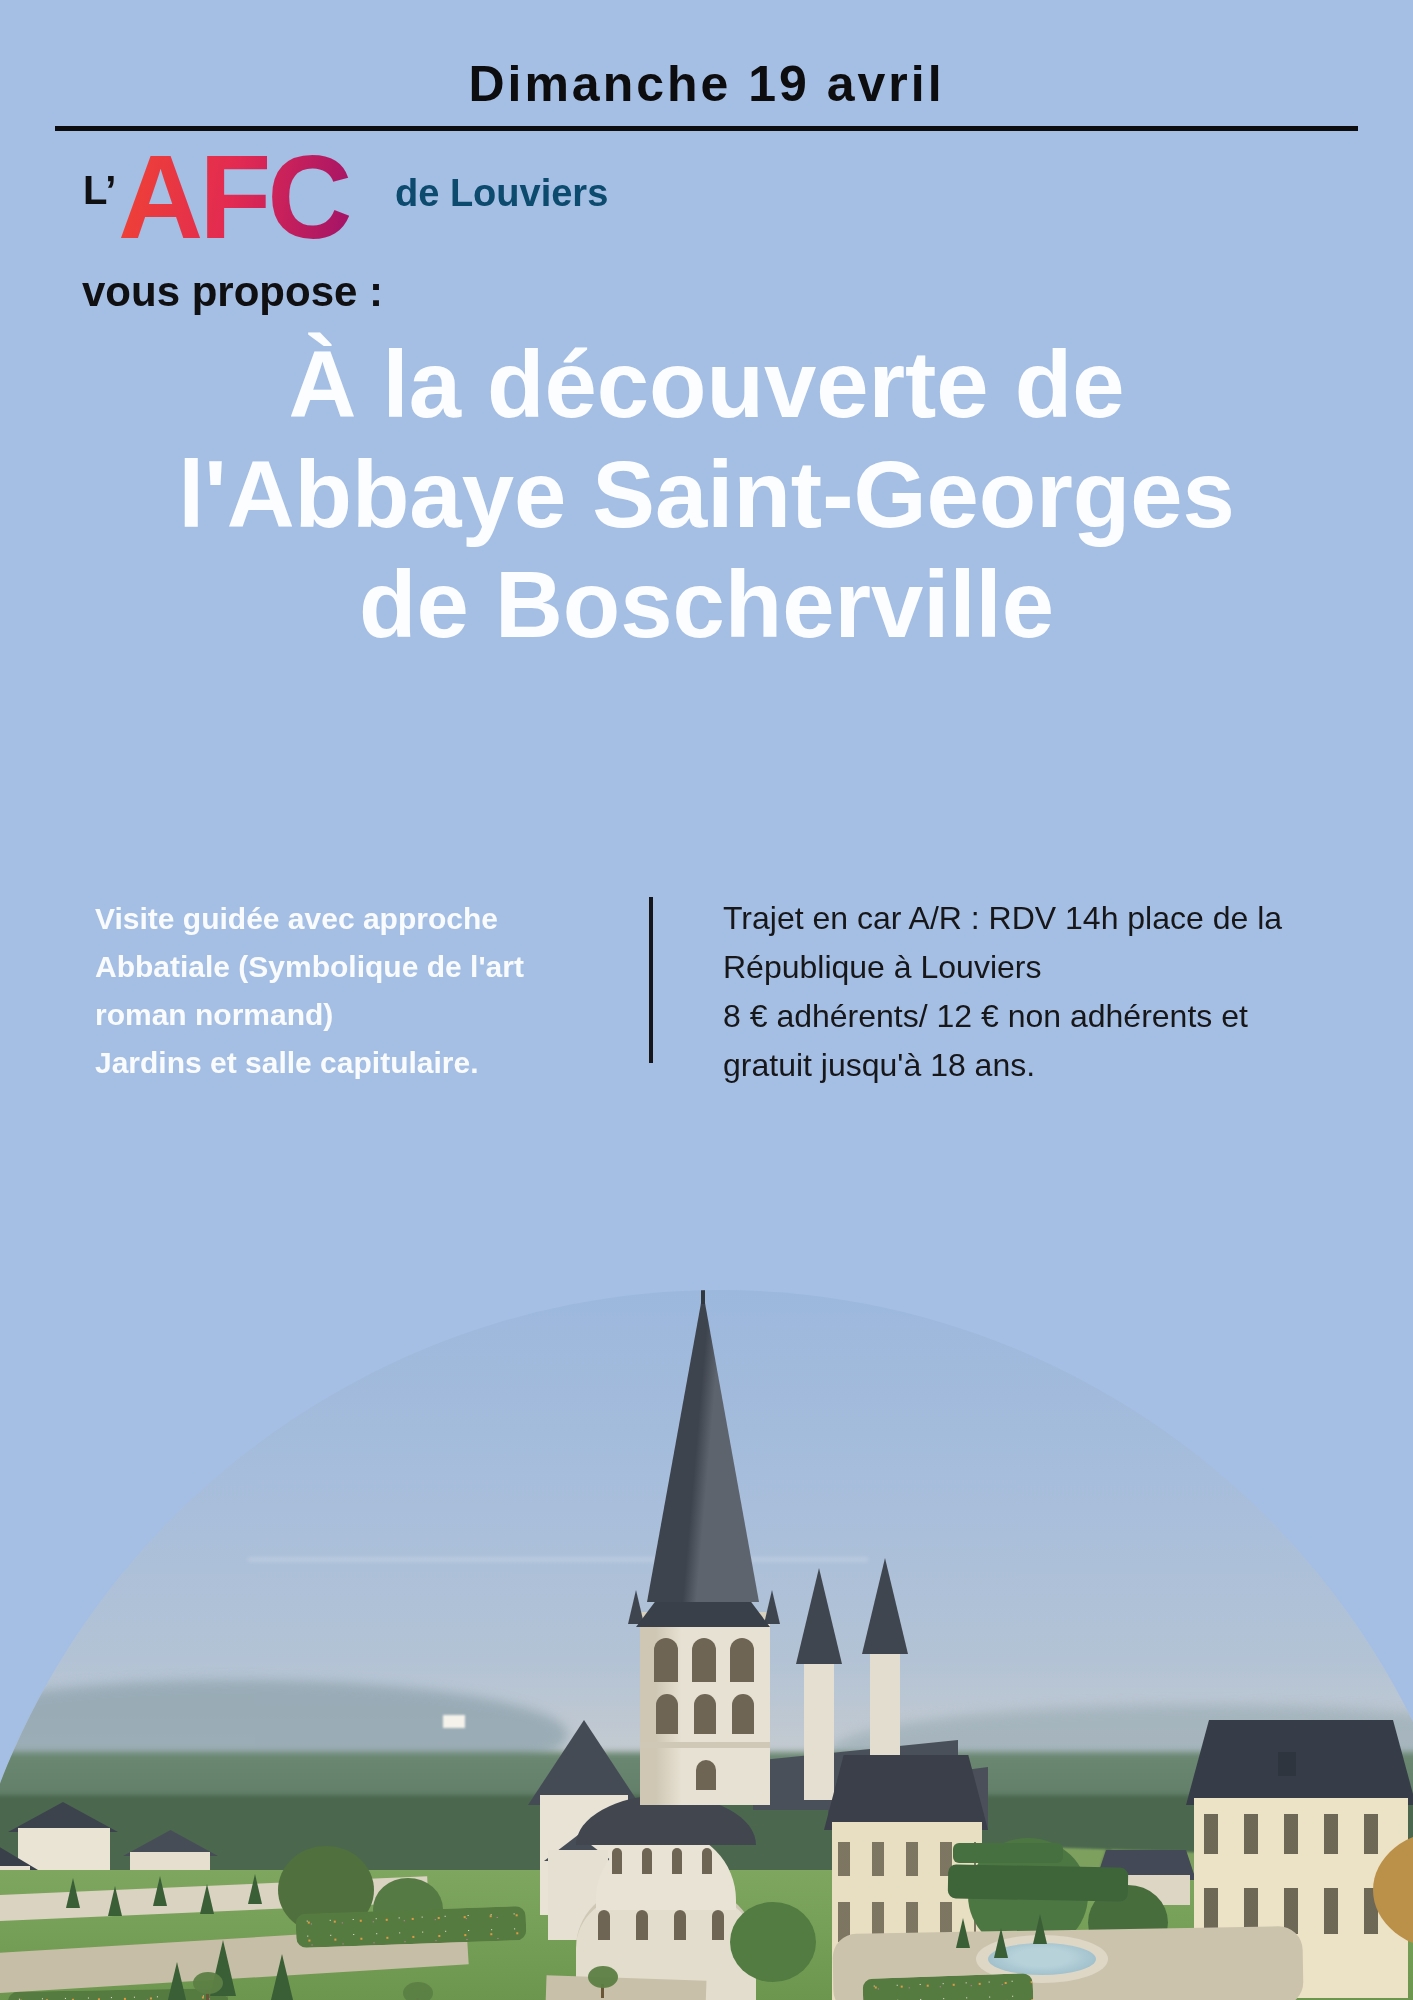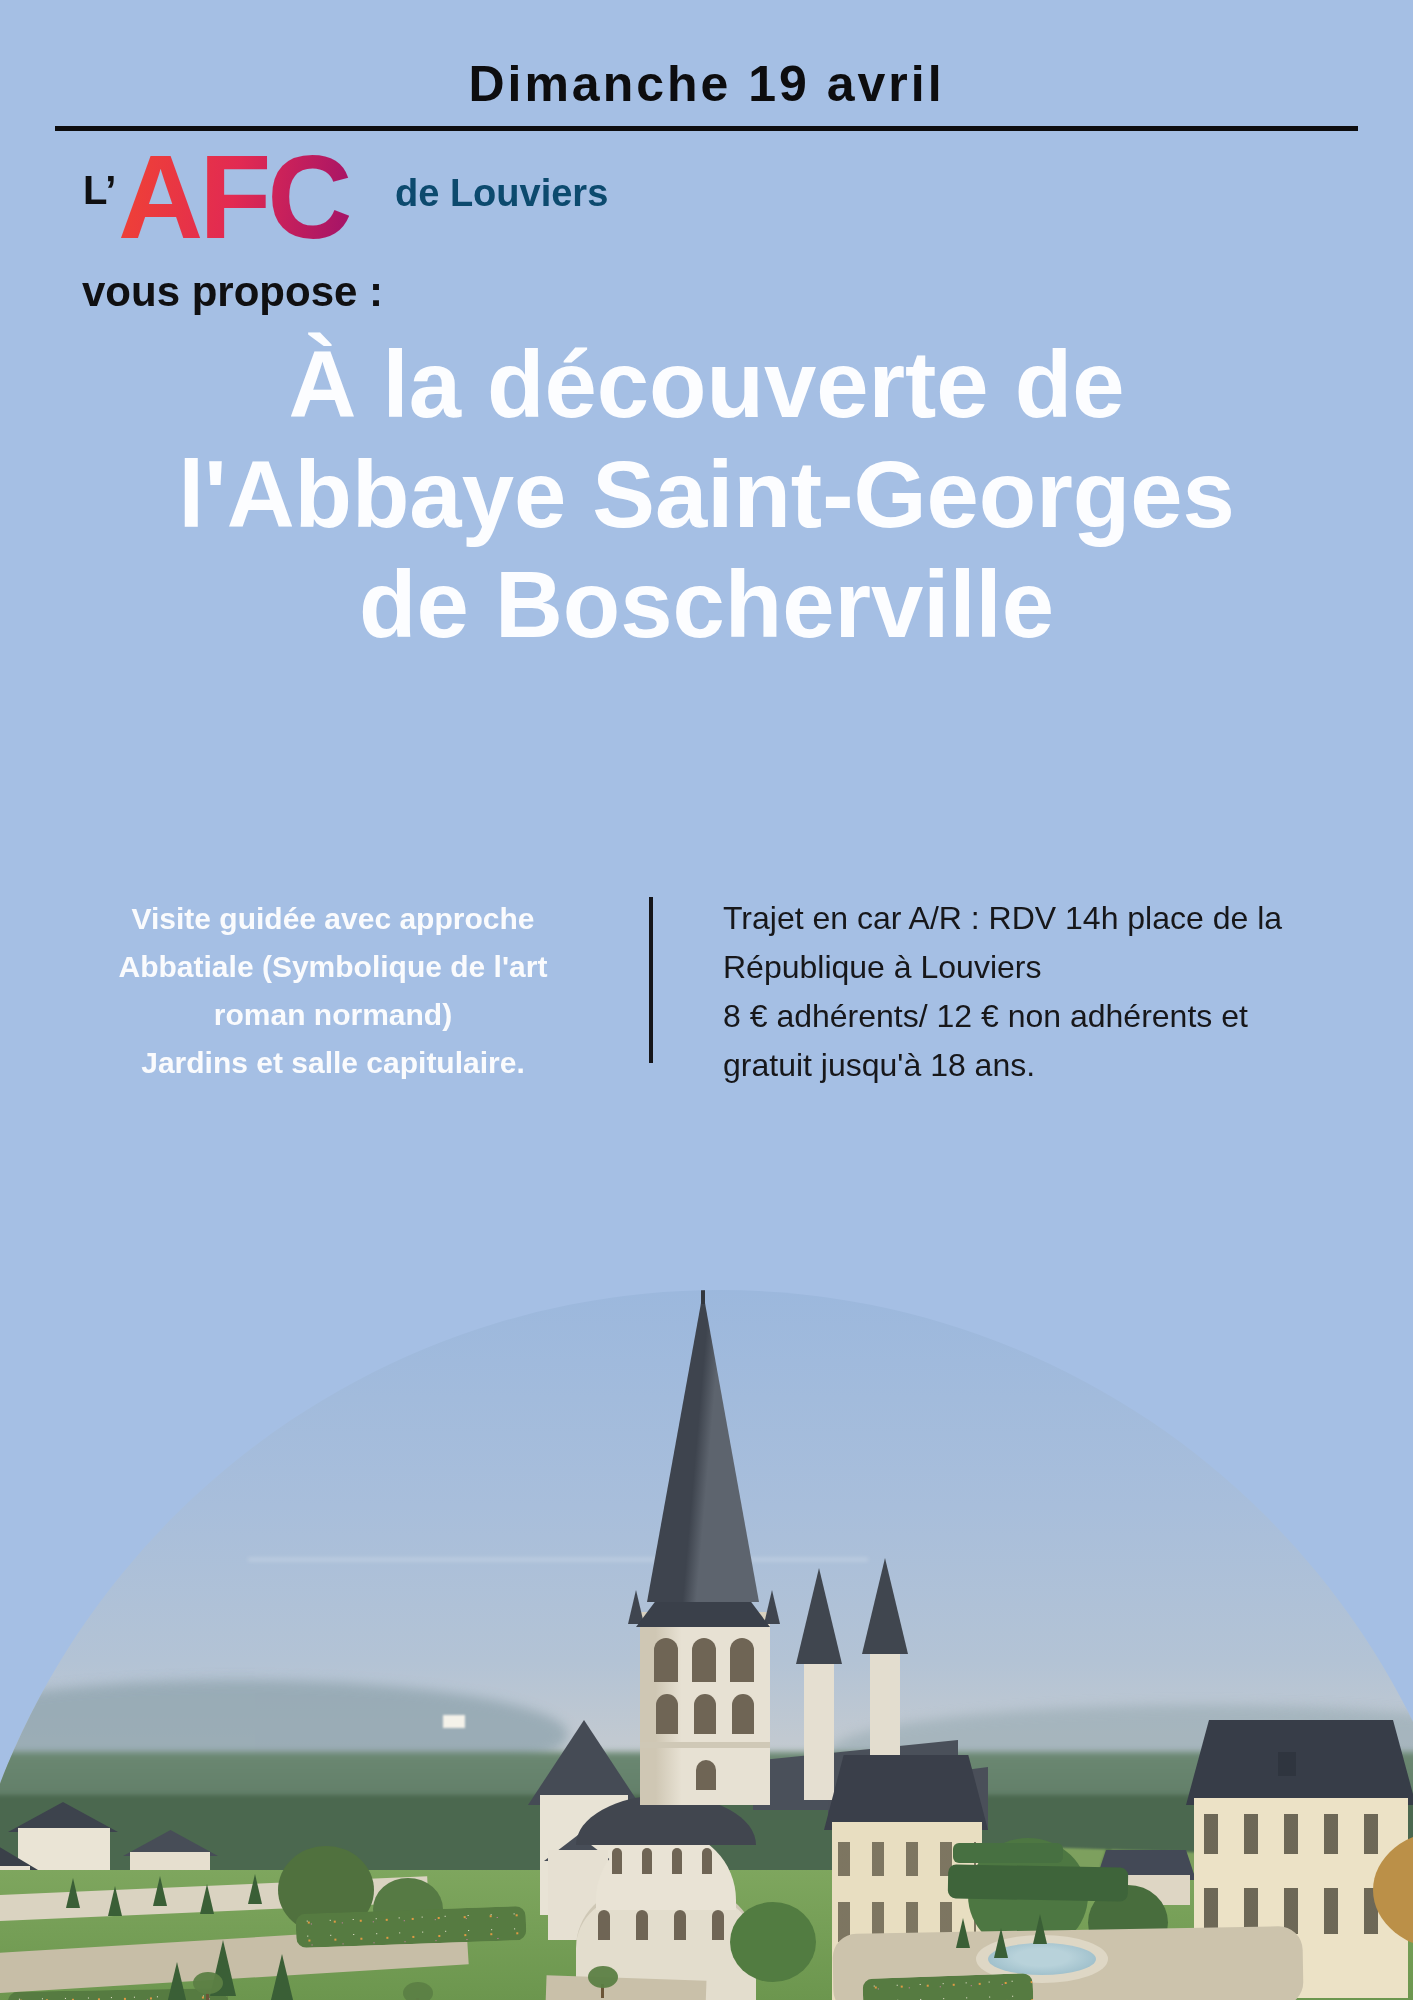--- a/index.html
+++ b/index.html
@@ -25,21 +25,21 @@
     -webkit-background-clip:text;background-clip:text;color:transparent;
   }
   [data-name="org-suffix"]{left:395px;top:172px;font-size:38px;font-weight:700;color:#0c4a6e;}
   [data-name="inscriptions"]{right:58px;top:162px;font-size:37px;font-weight:700;color:#101012;}
   [data-name="tagline"]{left:69px;top:268px;font-size:42px;font-weight:700;color:#101012;margin-left:13px;}
   [data-name="poster-title"]{
     left:0;right:0;top:330px;text-align:center;color:#fcfdff;
     font-size:94px;font-weight:700;line-height:110px;letter-spacing:0px;
   }
   [data-name="visit-info"]{
-    left:87px;width:492px;top:895px;text-align:center;color:#fafbfd;
+    left:95px;width:492px;top:895px;text-align:left;color:#fafbfd;
     font-size:30px;font-weight:700;line-height:48px;
   }
   [data-name="column-divider"]{left:649px;top:897px;width:4px;height:166px;background:#15151a;}
   [data-name="travel-info"]{
     left:723px;top:894px;color:#17171a;font-size:32px;font-weight:500;line-height:49px;width:660px;
   }
 
   
   [data-name="dome-photo"]{
     left:-52px;top:1290px;width:1544px;height:1544px;border-radius:50%;overflow:hidden;

